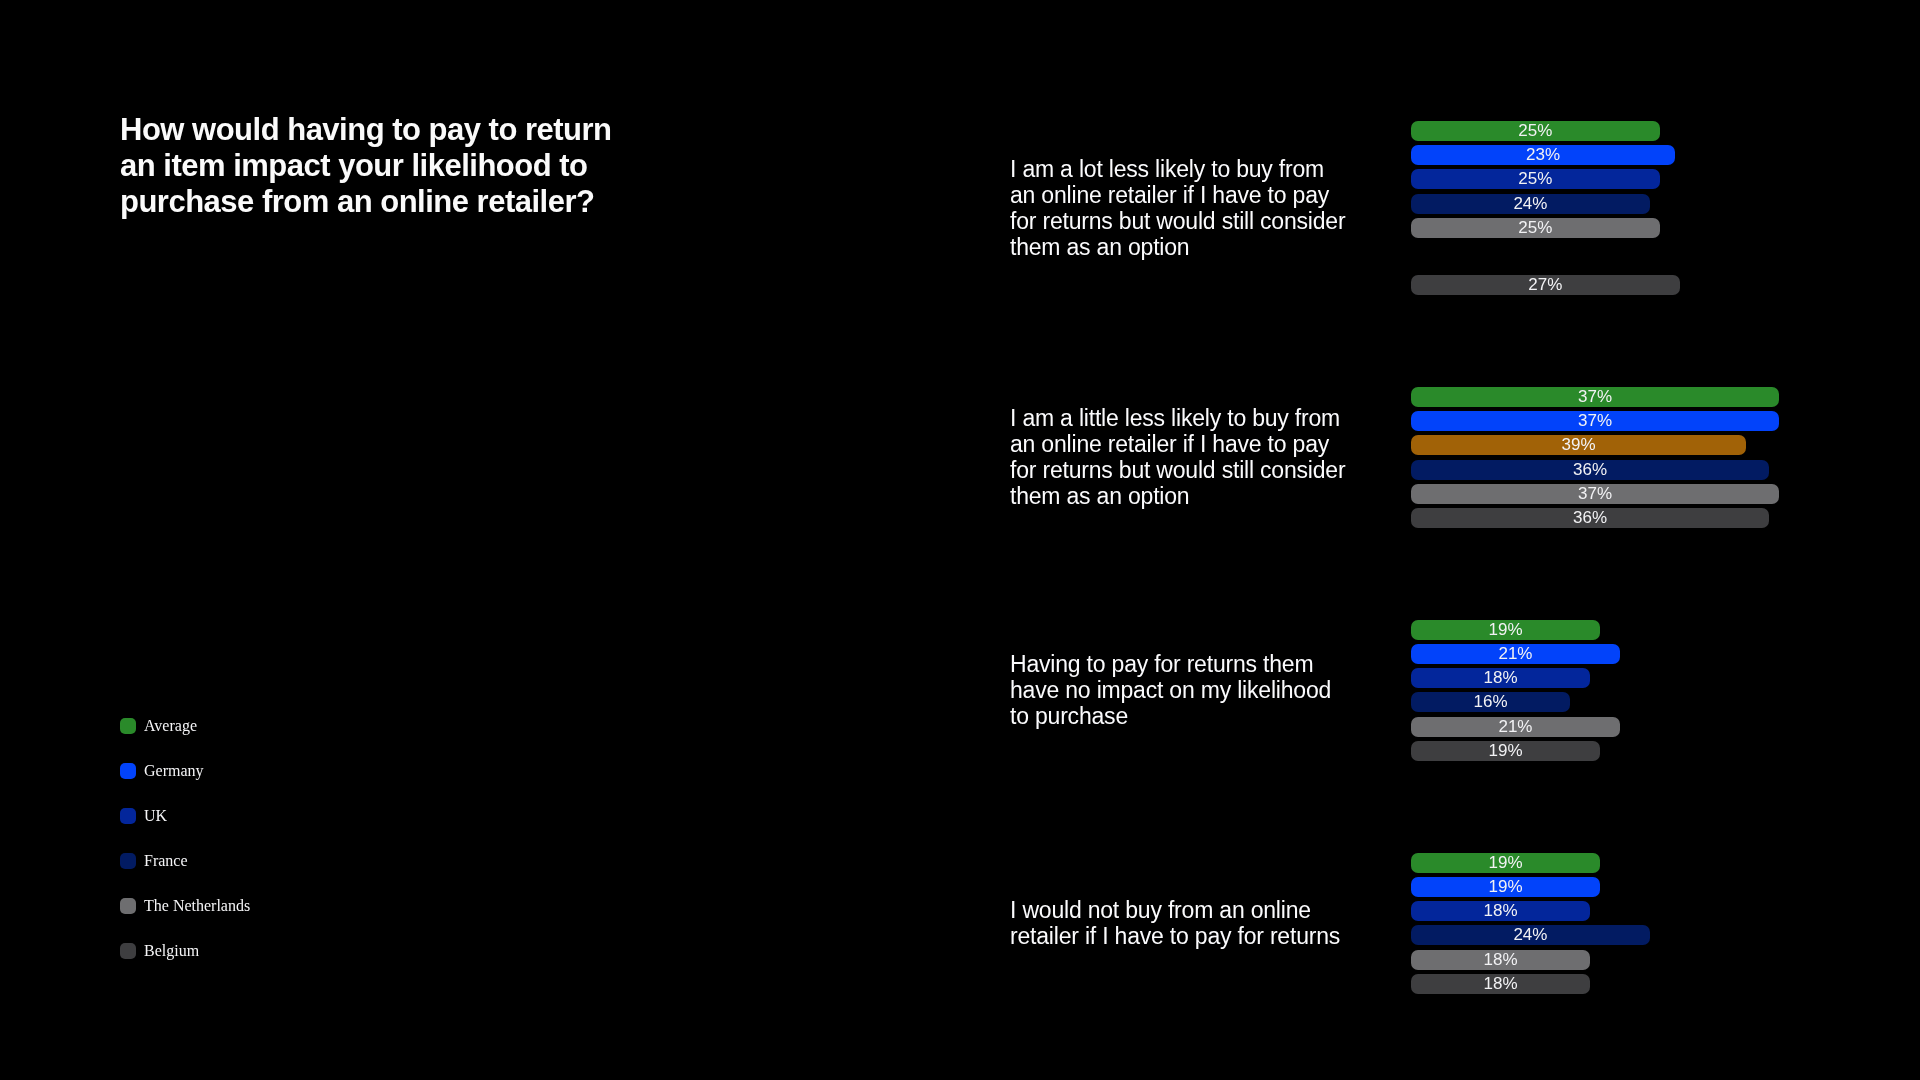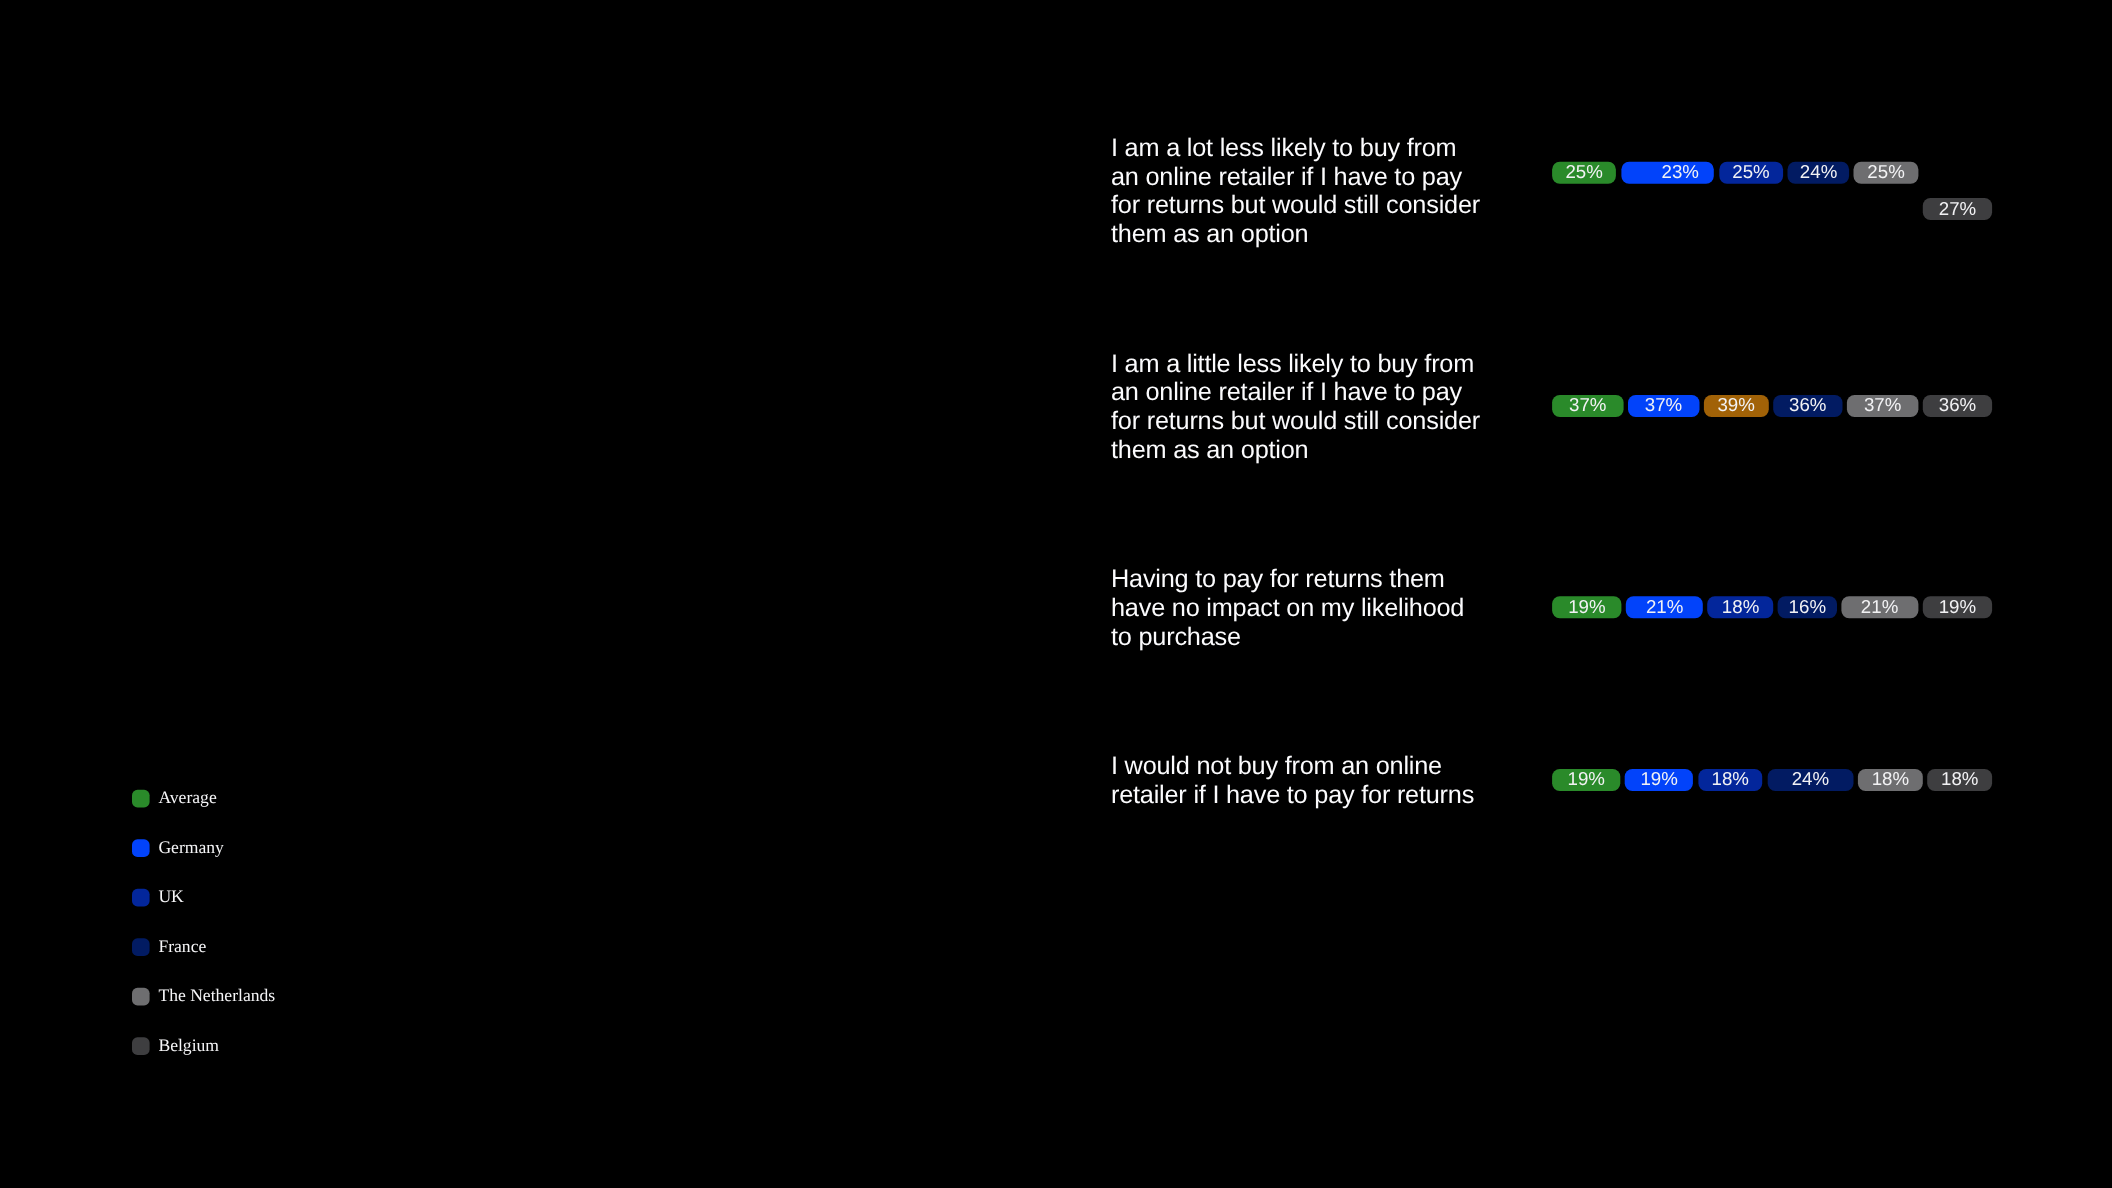--- a/index.html
+++ b/index.html
@@ -68,40 +68,43 @@
     flex: 0 0 368px;
     margin-right: 33px;
     font-size: 23px;
     line-height: 26px;
     letter-spacing: -0.2px;
     color: #fbfbfd;
     white-space: pre-line;
   }
   .bars {
     display: flex;
-    flex-direction: row;
+    flex-direction: column;
     gap: 4.2px;
     width: 400px;
     justify-content: space-between;
   }
   .bar {
     height: 20px;
     border-radius: 7px;
     text-align: center;
     line-height: 20px;
     font-size: 17px;
     font-weight: 500;
     color: #f2f2f4;
     white-space: nowrap;
   }
 </style>
 </head>
 <body>
 
 <div class="canvas">
+  <div class="chart-title">How would having to pay to return
+an item impact your likelihood to
+purchase from an online retailer?</div>
 
   <ul class="legend">
       <li class="legend-item">
         <span class="legend-swatch" style="background: rgb(42, 138, 42);"></span>
         <span class="legend-label">Average</span>
       </li>
       <li class="legend-item">
         <span class="legend-swatch" style="background: rgb(2, 67, 250);"></span>
         <span class="legend-label">Germany</span>
       </li>
@@ -124,21 +127,21 @@
     </ul>
 
   <div class="groups">
       <div class="group">
         <div class="group-label">I am a lot less likely to buy from
 an online retailer if I have to pay
 for returns but would still consider
 them as an option</div>
         <div class="bars">
           <div class="bar" style="background: rgb(42, 138, 42); width: 248.75px;"><span>25%</span></div>
-          <div class="bar" style="background: rgb(2, 67, 250); width: 264px; padding-left: 23px;"><span>23%</span></div>
+          <div class="bar" style="background: rgb(2, 67, 250); width: 264px;"><span>23%</span></div>
           <div class="bar" style="background: rgb(3, 38, 155); width: 248.75px;"><span>25%</span></div>
           <div class="bar" style="background: rgb(2, 27, 98); width: 238.8px;"><span>24%</span></div>
           <div class="bar" style="background: rgb(110, 110, 112); width: 248.75px;"><span>25%</span></div>
           <div class="bar" style="background: rgb(62, 62, 64); width: 268.65px; margin-top: 33px;"><span>27%</span></div>
         </div>
       </div>
       <div class="group">
         <div class="group-label">I am a little less likely to buy from
 an online retailer if I have to pay
 for returns but would still consider

